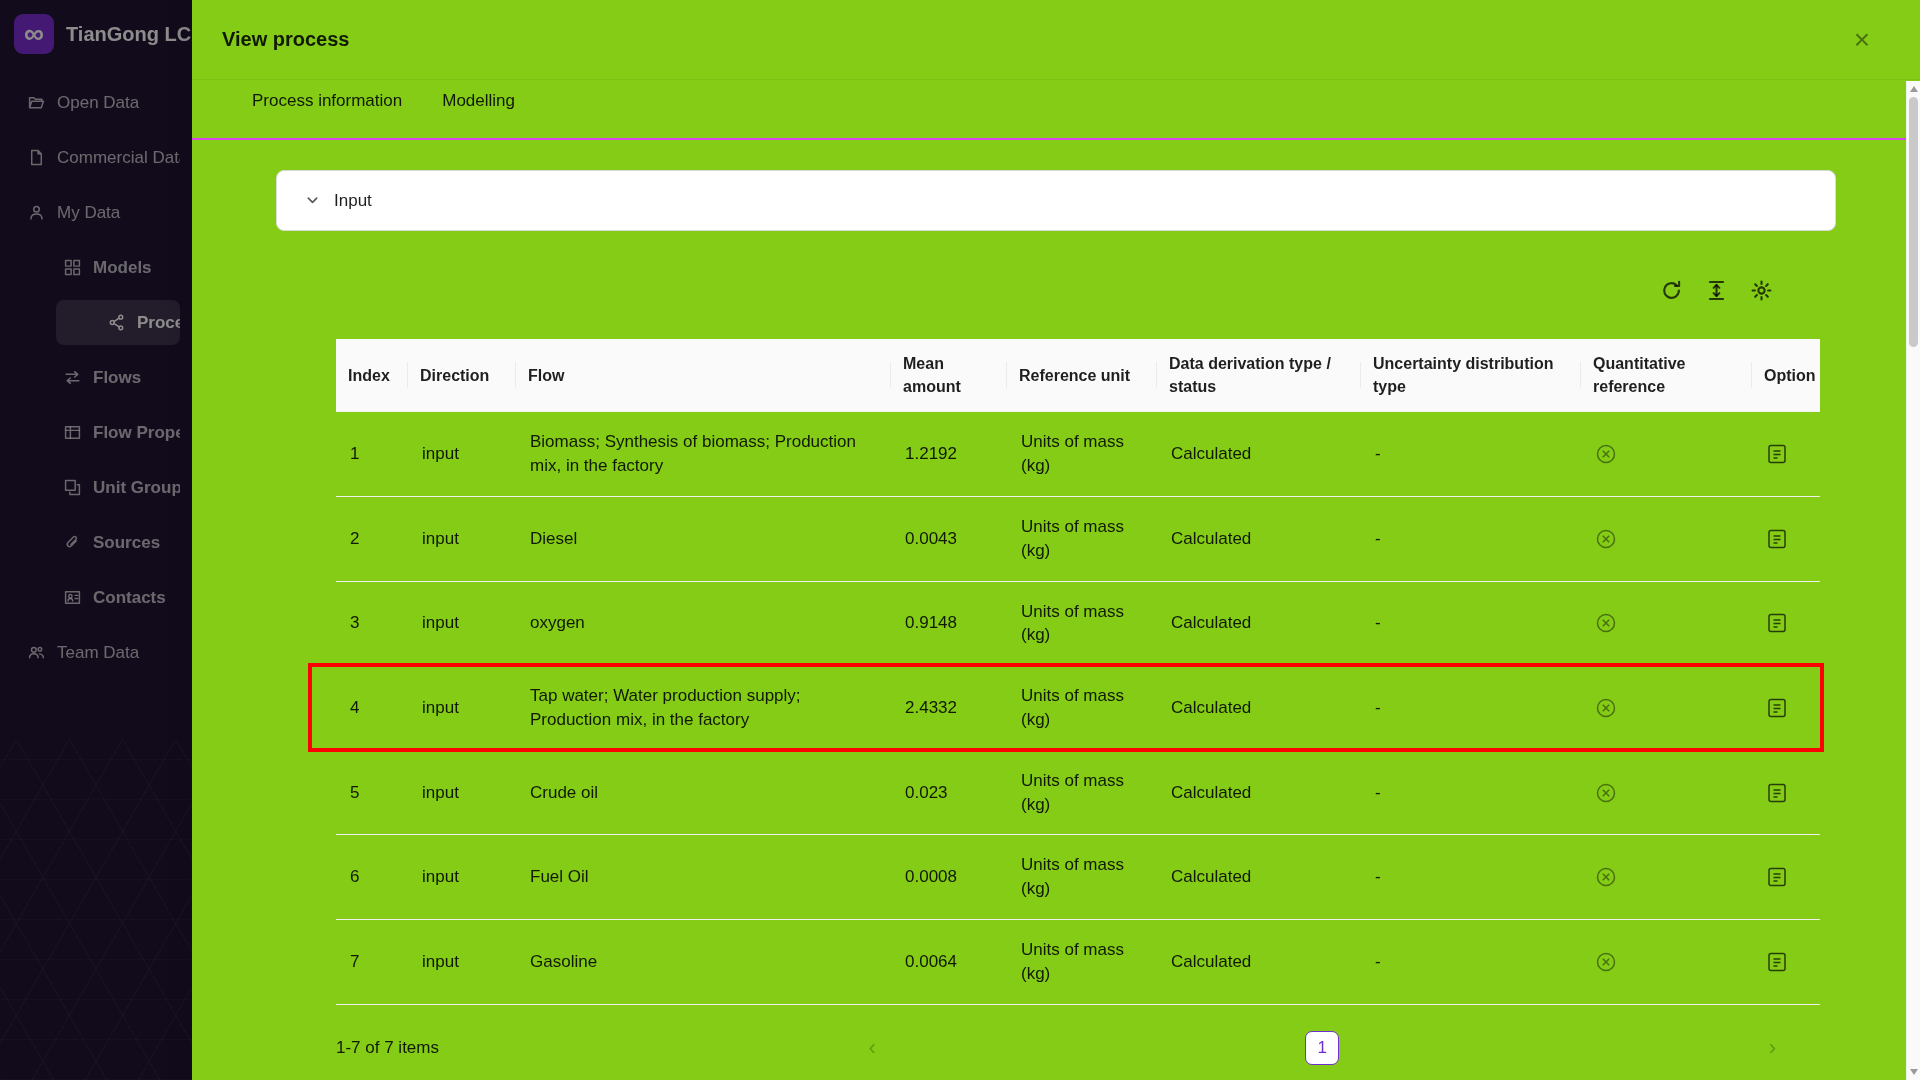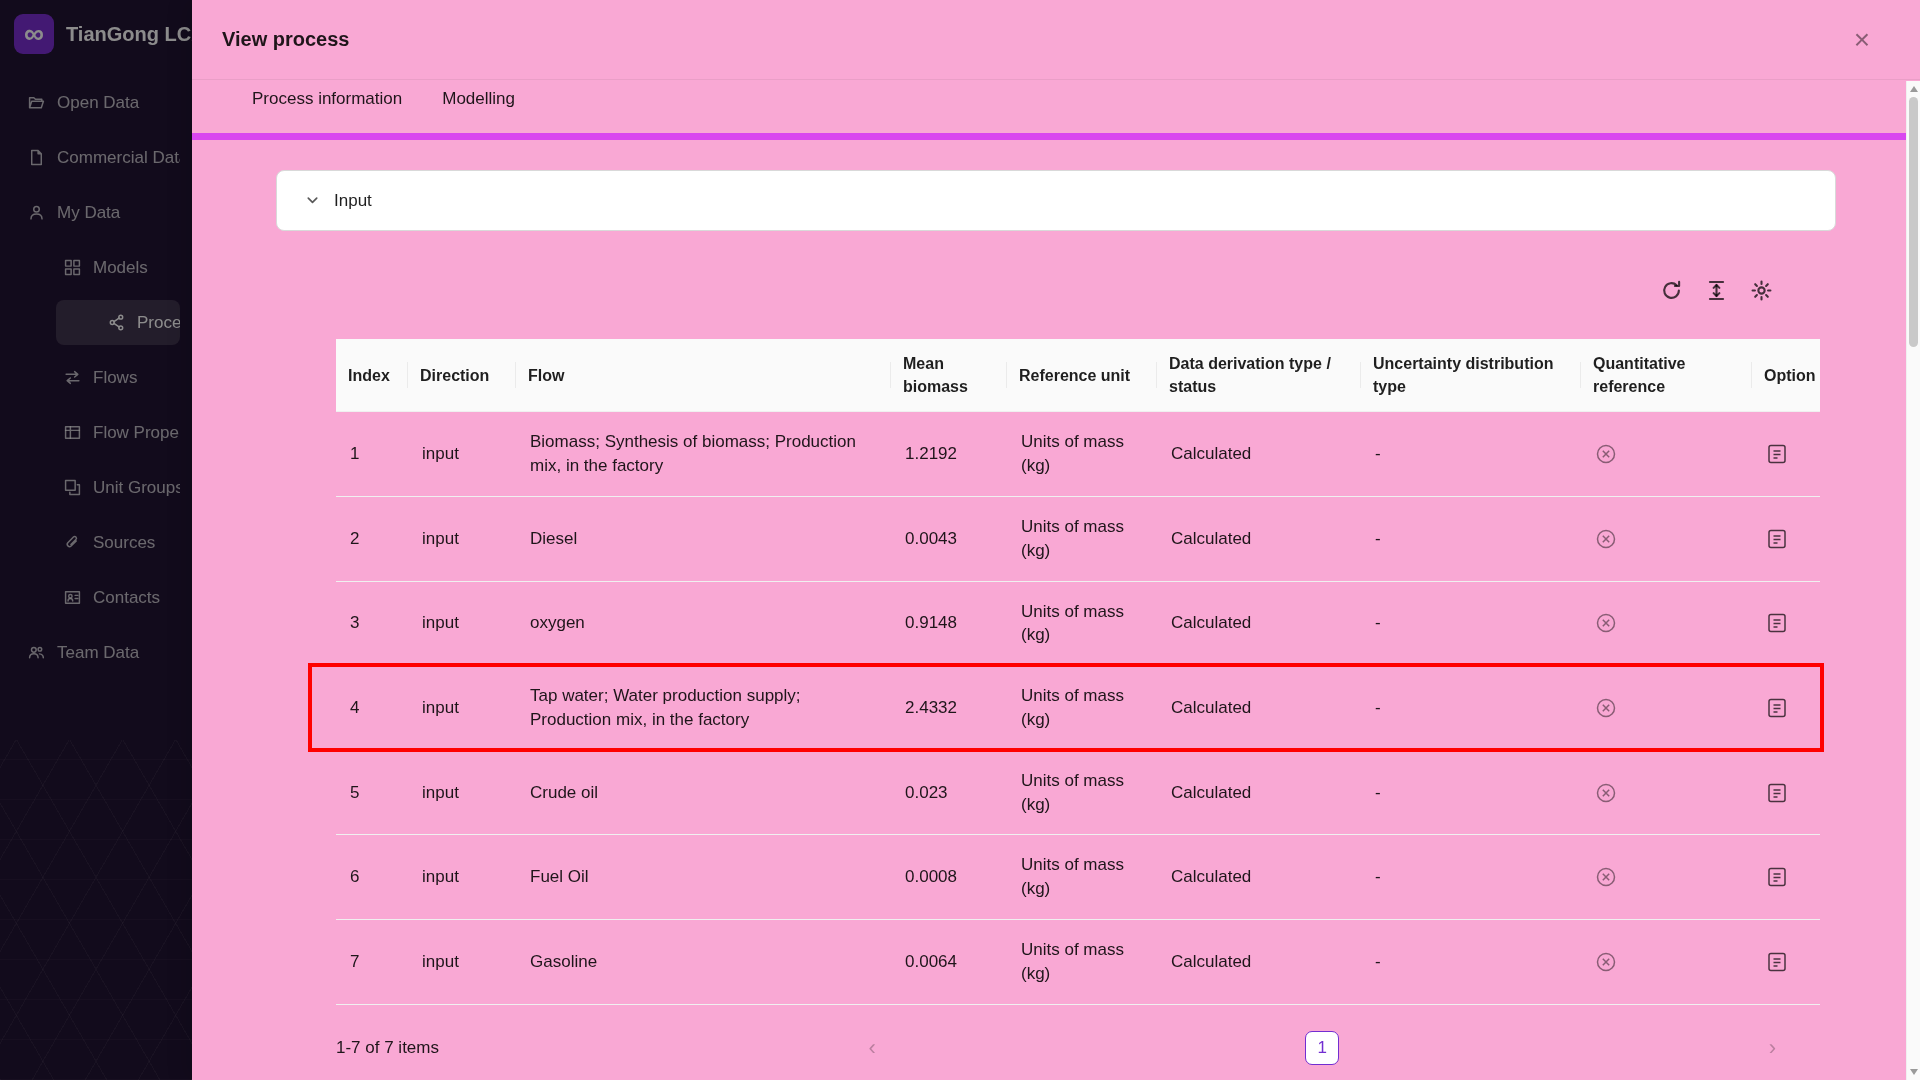--- a/index.html
+++ b/index.html
@@ -11,34 +11,34 @@
     background:
       repeating-linear-gradient(60deg, rgba(255,255,255,0.055) 0 1px, transparent 1px 46px),
       repeating-linear-gradient(-60deg, rgba(255,255,255,0.055) 0 1px, transparent 1px 46px),
       repeating-linear-gradient(0deg, rgba(255,255,255,0.04) 0 1px, transparent 1px 40px);
   }
   .brand { display:flex; align-items:center; gap:12px; padding:14px 14px; }
   .logo { width:40px; height:40px; border-radius:9px; background:#7b2fd1; color:#fff; display:flex; align-items:center; justify-content:center; font-size:28px; font-weight:bold; flex:0 0 auto; }
   .brand-text { color:#fff; font-size:20px; font-weight:700; white-space:nowrap; }
   .menu { padding:12px 12px; display:flex; flex-direction:column; gap:10px; }
   .menu-item { display:flex; align-items:center; gap:12px; height:45px; padding:0 16px; color:rgba(255,255,255,0.72); font-size:17px; border-radius:8px; white-space:nowrap; overflow:hidden; cursor:pointer; }
-  .menu-item.sub { padding-left:52px; }
+  .menu-item.sub { padding-left:52px;font-weight:bold; }
   .menu-item.selected { background:rgba(255,255,255,0.14); color:#fff;margin-left:44px; }
   .menu-item svg { flex:0 0 auto; width:17px; height:17px; stroke:currentColor; fill:none; stroke-width:1.4; stroke-linecap:round; stroke-linejoin:round; }
 
   
   .mask { position:absolute; inset:0; background:rgba(0,0,0,0.45); z-index:5; }
 
   
-  .drawer { position:absolute; left:192px; top:0; width:1728px; height:1080px; background:#f9a8d4; z-index:10; box-shadow:-8px 0 18px rgba(0,0,0,0.10); }
+  .drawer { position:absolute; left:192px; top:0; width:1728px; height:1080px; background:#84cc16; z-index:10; box-shadow:-8px 0 18px rgba(0,0,0,0.10); }
   .drawer-header { height:80px; display:flex; align-items:center; justify-content:space-between; padding:0 30px; border-bottom:1px solid rgba(5,5,5,0.06); }
   .drawer-title { font-size:20px; font-weight:700; color:rgba(0,0,0,0.88); }
   .close-btn { font-size:28px; line-height:1; color:rgba(0,0,0,0.45); background:none; border:none; cursor:pointer; margin-right:20px; }
 
-  .tabs { display:flex; gap:40px; padding:0 30px 15px 60px; border-bottom:7px solid #d946ef; height:60px; }
+  .tabs { display:flex; gap:40px; padding:0 30px 15px 60px; border-bottom:2px solid #d946ef; height:60px; }
   .tab { display:flex; align-items:center; font-size:17px; color:rgba(0,0,0,0.88); border-bottom:2px solid transparent; margin-bottom:-1px; cursor:pointer; }
   .tab.active { color:#722ed1; border-bottom-color:#722ed1; font-weight:500; }
 
   .content { padding:0 84px; }
   .collapse-panel { margin-top:30px; height:61px; border:1px solid #d9d9d9; border-radius:8px; display:flex; align-items:center; gap:14px; padding:0 28px; font-size:17px; color:rgba(0,0,0,0.88); background:#fff; cursor:pointer; }
   .collapse-panel svg { width:15px; height:15px; stroke:rgba(0,0,0,0.65); fill:none; stroke-width:1.8; stroke-linecap:round; stroke-linejoin:round; }
 
   .table-area { margin:0 60px; }
   .toolbar { display:flex; justify-content:flex-end; align-items:center; gap:24px; margin:48px 4px 38px 0; height:22px; }
   .toolbar .tbtn { background:none; border:none; cursor:pointer; display:flex; align-items:center; }
@@ -210,21 +210,21 @@
             <col style="width:204px">
             <col style="width:220px">
             <col style="width:171px">
             <col style="width:68px">
         </colgroup>
         <thead>
           <tr>
             <th>Index</th>
             <th>Direction</th>
             <th>Flow</th>
-            <th>Mean biomass</th>
+            <th>Mean amount</th>
             <th>Reference unit</th>
             <th>Data derivation type / status</th>
             <th>Uncertainty distribution type</th>
             <th>Quantitative reference</th>
             <th>Option</th>
           </tr>
         </thead>
         <tbody>
           <tr>
             <td>1</td>

